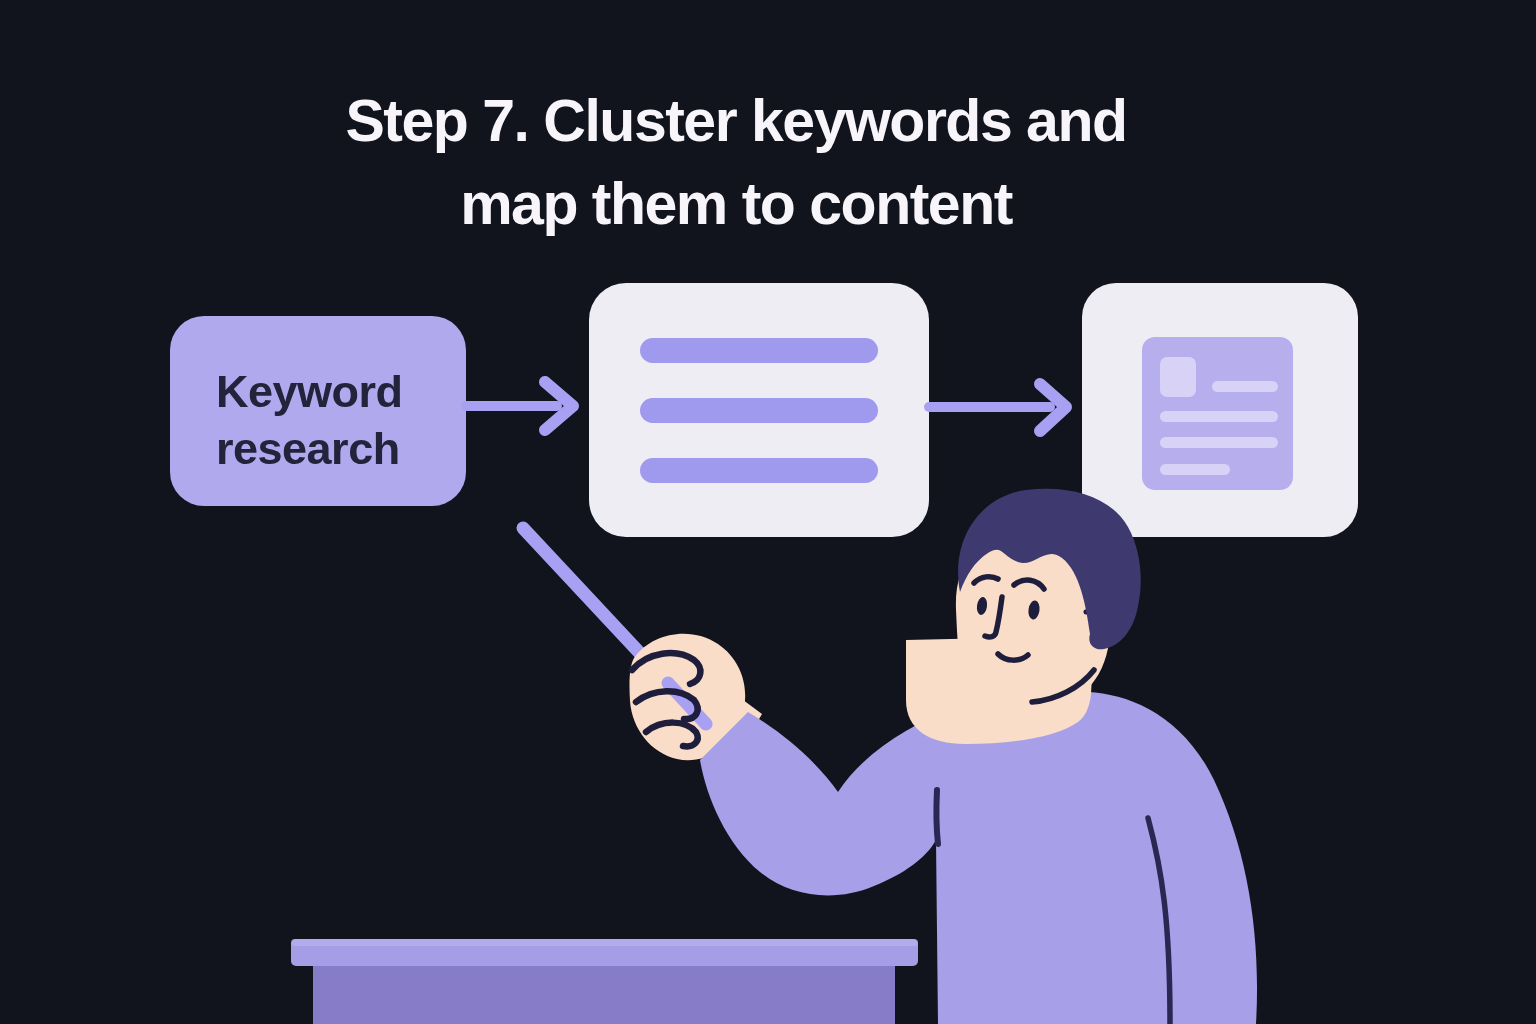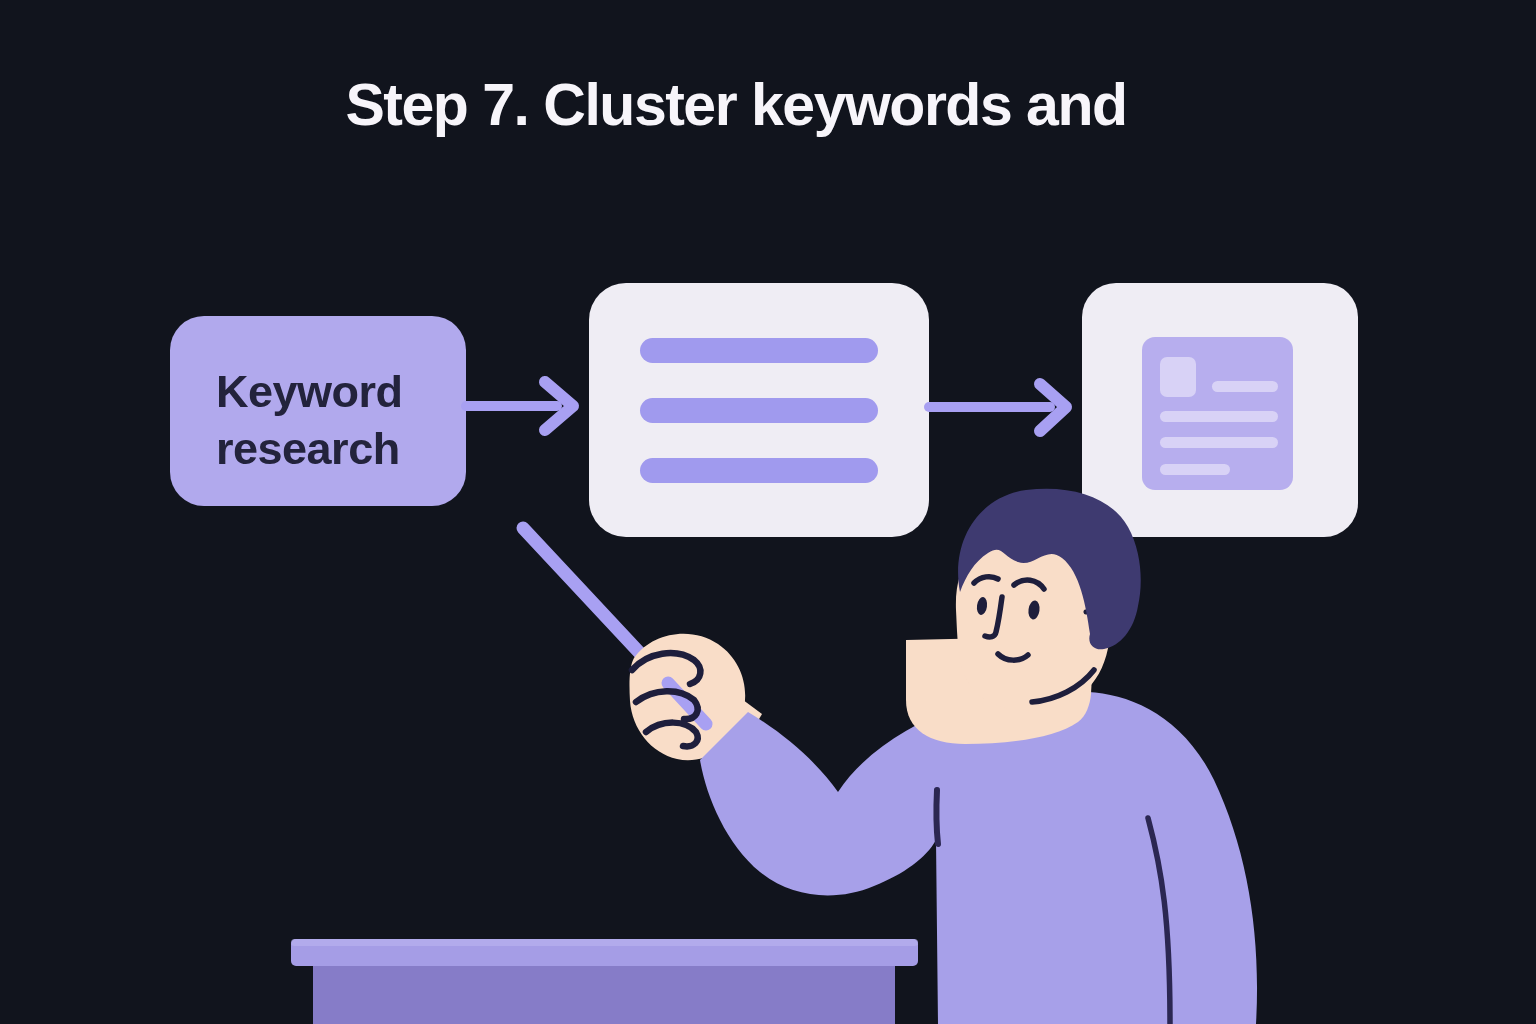--- a/index.html
+++ b/index.html
@@ -7,38 +7,39 @@
     --card-fill:#efedf4; --accent:#a8a0f2; --bar:#a09aee; --doc-fill:#b7aeee; --doc-line:#d8d2f6;
     --sweater:#a7a0e9; --desk-top:#a59de6; --desk-body:#867cc8; --skin:#f9ddc8; --hair:#3e3a70;
     --stroke-dark:#1e1e3c; --crease:#2b2752;
   }
   html,body{margin:0;padding:0;background:#000;}
   .stage{
     position:relative;width:1536px;height:1024px;overflow:hidden;
     background:var(--bg);font-family:"Liberation Sans",sans-serif;
   }
   .title{
-    position:absolute;top:64px;left:0;right:0;margin:0;padding-right:64px;
+    position:absolute;top:64px;left:0;right:0;margin:16px;padding-right:64px;
     text-align:center;color:var(--title-color);
     font-size:59px;font-weight:bold;line-height:83px;letter-spacing:-1.5px;
   }
   .title span{display:block;}
   .canvas{position:absolute;inset:0;}
   .node-label{
     font-family:"Liberation Sans",sans-serif;font-size:45px;font-weight:bold;
     fill:var(--node-text);letter-spacing:-0.5px;
   }
 </style>
 </head>
 <body>
 
 <div class="stage">
 
   <h1 class="title">
     <span>Step 7. Cluster keywords and</span>
+    <span>map them to content</span>
   </h1>
 
   <svg class="canvas" viewBox="0 0 1536 1024" width="1536" height="1024" xmlns="http://www.w3.org/2000/svg">
 
     <g>
 
       <g>
         <rect x="170" y="316" width="296" height="190" rx="34" style="fill:var(--node-fill)"></rect>
         <text class="node-label" x="216" y="407">Keyword</text>
         <text class="node-label" x="216" y="464">research</text>

